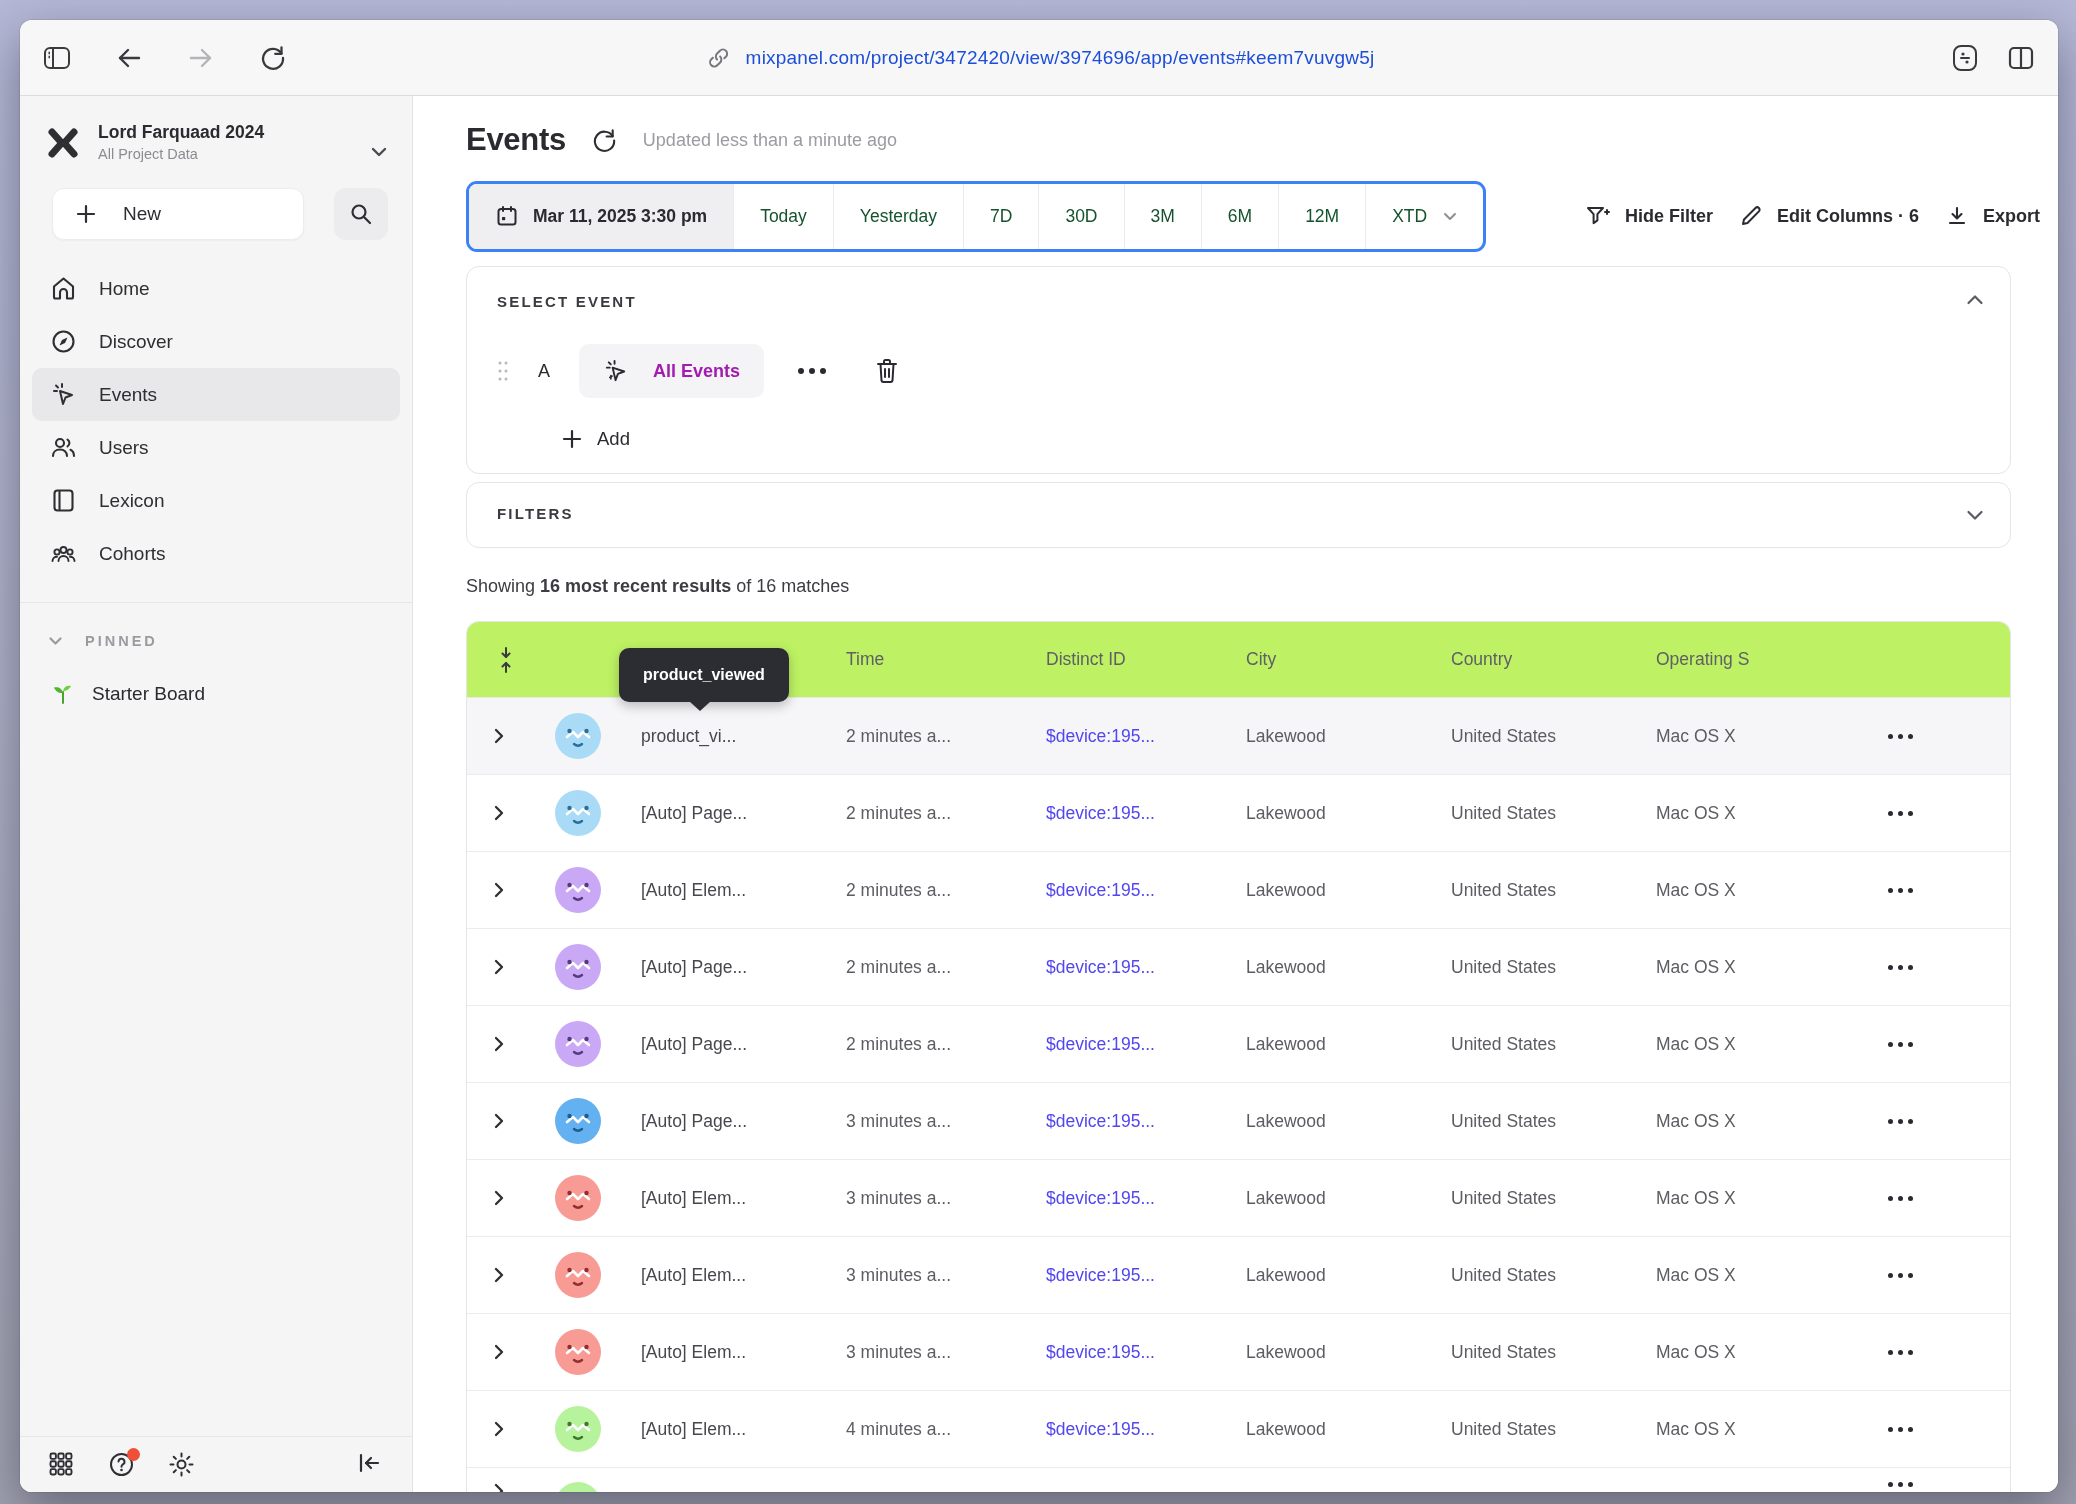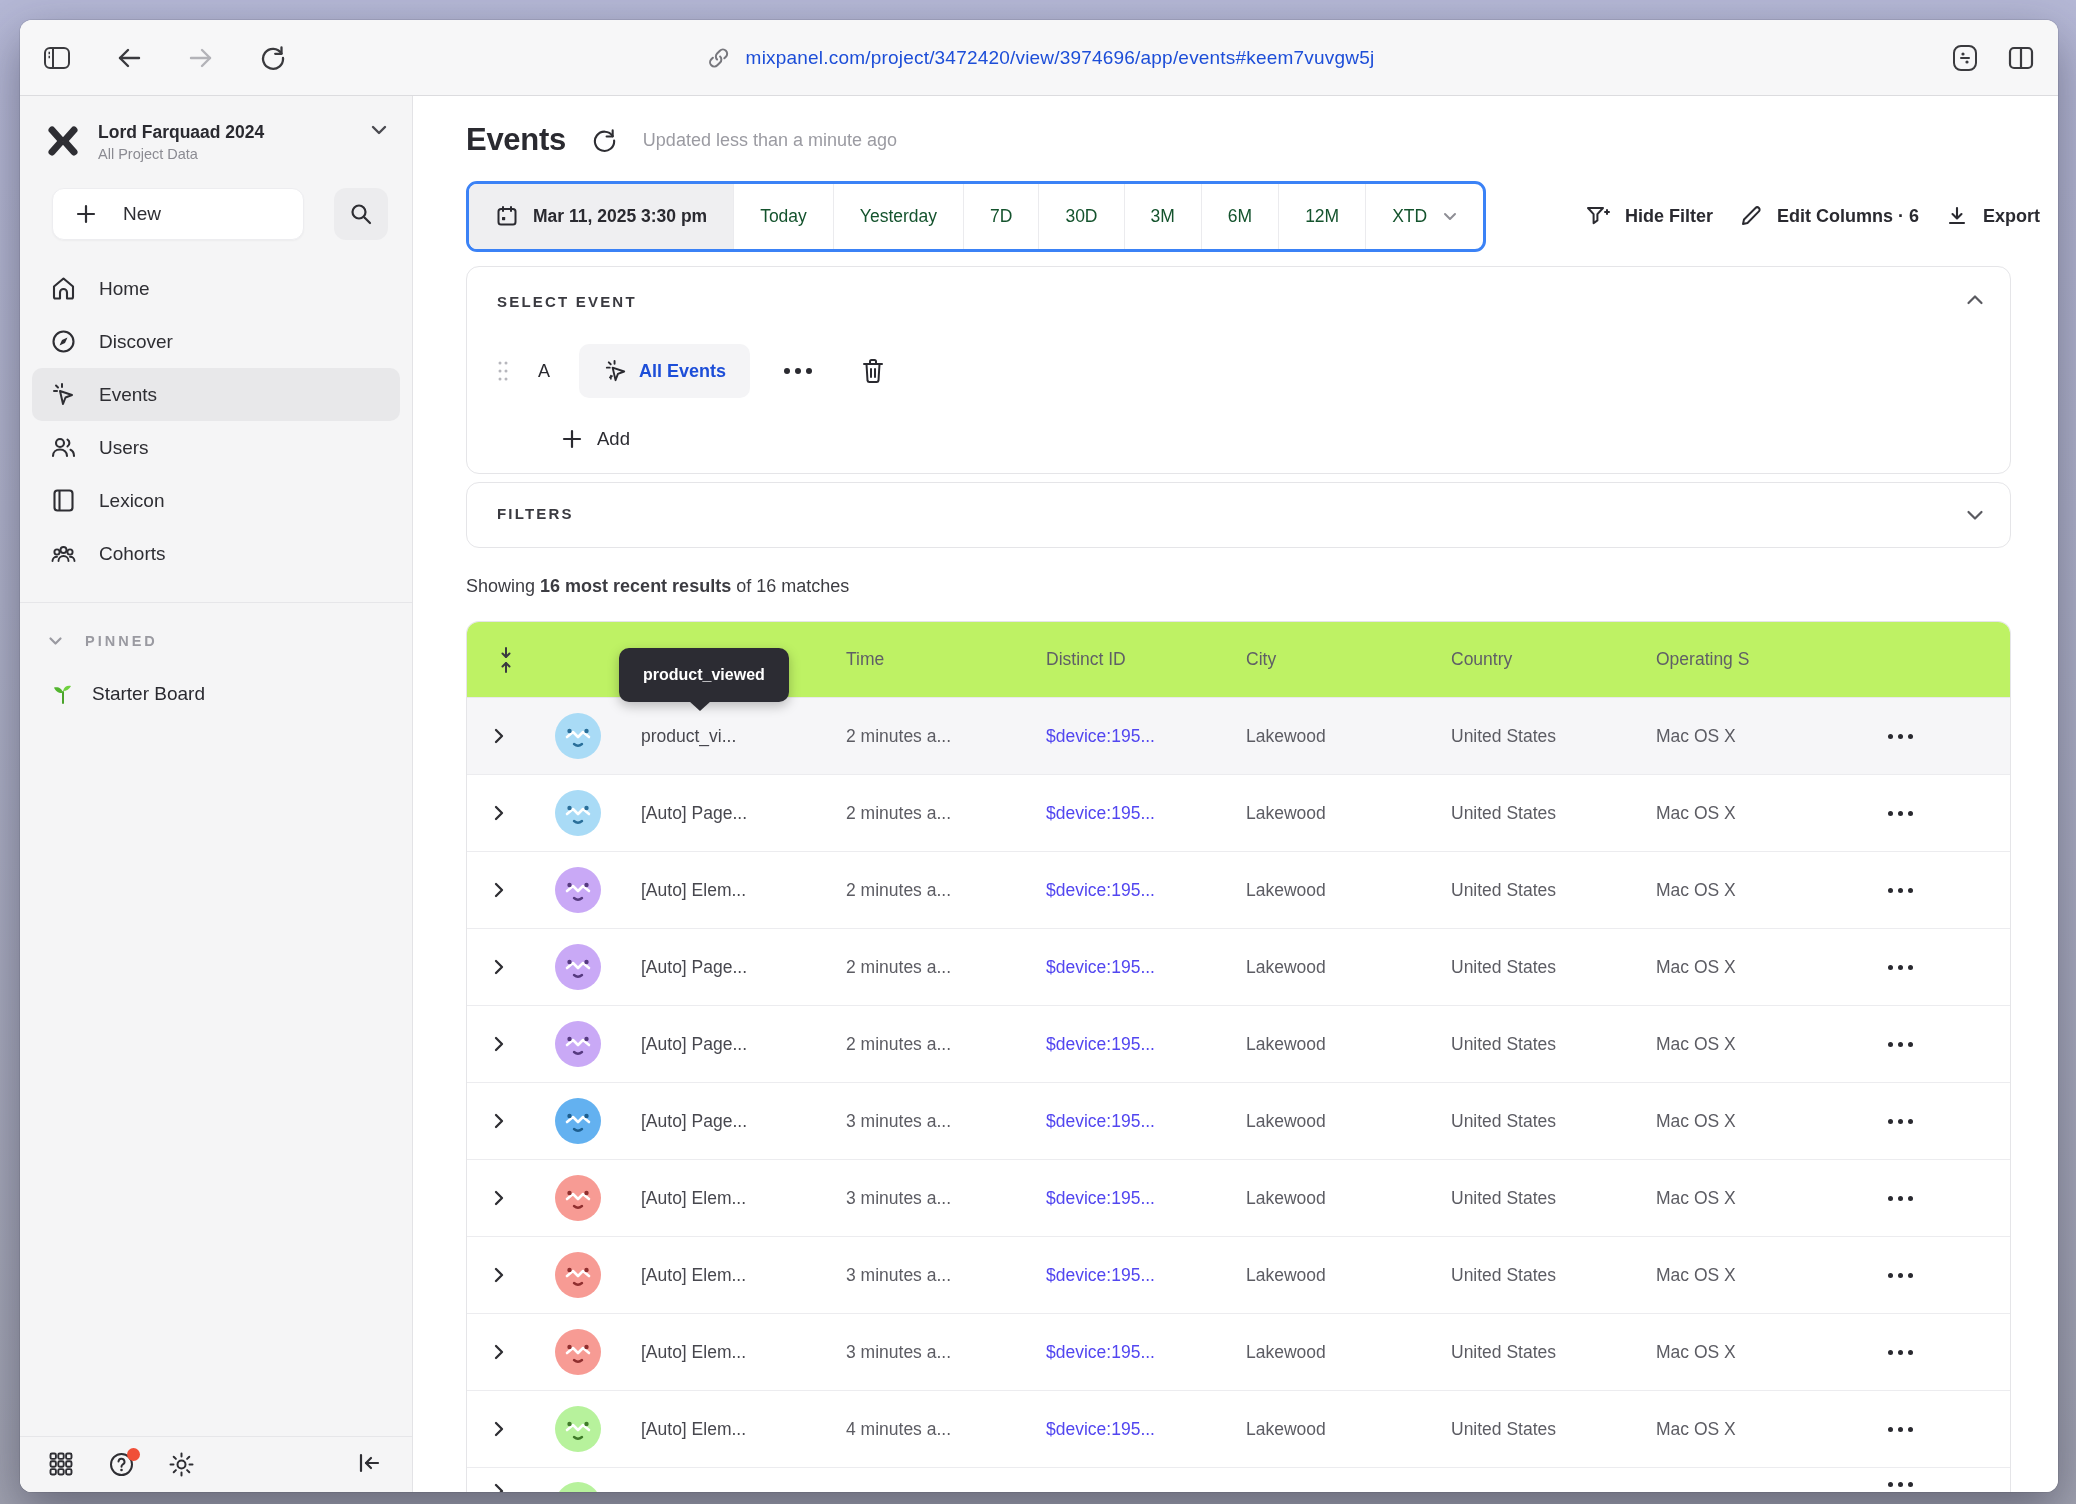--- a/index.html
+++ b/index.html
@@ -29,21 +29,21 @@
     display:flex; align-items:center; gap:12px;
   }
   .urltext{ font-size:19px; color:#1d4ed8; letter-spacing:.2px; }
   .bright{ margin-left:auto; display:flex; align-items:center; gap:26px; }
   
   .app{ flex:1; display:flex; min-height:0; background:#fff; }
   .sidebar{
     width:393px; flex:0 0 393px; background:#f5f5f6; border-right:1px solid #e3e3e6;
     position:relative; padding-top:18px;
   }
-  .proj{ display:flex; align-items:flex-start; padding:8px 24px 6px 24px; gap:16px; cursor:pointer; }
+  .proj{ display:flex; align-items:flex-end; padding:8px 24px 6px 24px; gap:16px; cursor:pointer; }
   .proj-logo{ width:38px; height:38px; flex:0 0 38px; color:#2e2e33; }
   .proj-text{ flex:1; min-width:0; }
   .proj-name{ font-size:17.5px; font-weight:bold; color:#2a2a30; }
   .proj-sub{ font-size:14.5px; color:#8b8b92; margin-top:3px; }
   .proj-chev{ color:#4a4a50; }
   .newrow{ display:flex; align-items:center; gap:30px; padding:20px 24px 8px 32px; }
   .btn-new{
     flex:1; height:52px; background:#fff; border:1px solid #ededf0; border-radius:12px;
     display:flex; align-items:center; gap:26px; padding:0 22px;
     font-size:19px; color:#2e2e33; cursor:pointer;
@@ -98,22 +98,22 @@
   
   .card{ border:1px solid #e5e5e8; border-radius:13px; background:#fff; width:1545px; }
   .card.select-event{ margin-top:22px; height:208px; padding:26px 30px; position:relative; }
   .card.filters{ margin-top:8px; height:66px; padding:22px 30px; position:relative; }
   .card-title{ font-size:15px; font-weight:bold; letter-spacing:2.2px; color:#3a3a40; }
   .card-chev{ position:absolute; right:26px; top:24px; color:#5a5a60; cursor:pointer; }
   .ev-row{ display:flex; align-items:center; gap:26px; margin-top:34px; }
   .drag-handle{ color:#b7b7bd; cursor:grab; display:flex; }
   .ev-letter{ font-size:18px; color:#2a2a30; width:18px; text-align:center; }
   .ev-pill{
-    display:flex; align-items:center; gap:10px; background:#f4f4f6; border-radius:10px;
-    padding:0 24px; height:54px; font-size:18px; font-weight:bold; color:#1d4ed8; cursor:pointer;
+    display:flex; align-items:center; gap:24px; background:#f4f4f6; border-radius:10px;
+    padding:0 24px; height:54px; font-size:18px; font-weight:bold; color:#a21caf; cursor:pointer;
   }
   .ev-more{ display:flex; gap:5px; padding:0 8px; cursor:pointer; }
   .ev-more i{ width:6px; height:6px; border-radius:50%; background:#2a2a30; }
   .ev-trash{ color:#2a2a30; cursor:pointer; display:flex; margin-left:14px; }
   .add-btn{ display:flex; align-items:center; gap:14px; margin:30px 0 0 64px; font-size:18.5px; color:#2a2a30; cursor:pointer; width:fit-content; }
   
   .results{ margin-top:28px; font-size:18px; color:#3c3c42; }
   .results b{ font-weight:bold; }
   
   .tablewrap{ margin-top:24px; width:1545px; position:relative; border:1px solid #e5e5e8; border-bottom:none; border-radius:13px 13px 0 0; overflow:hidden; }

